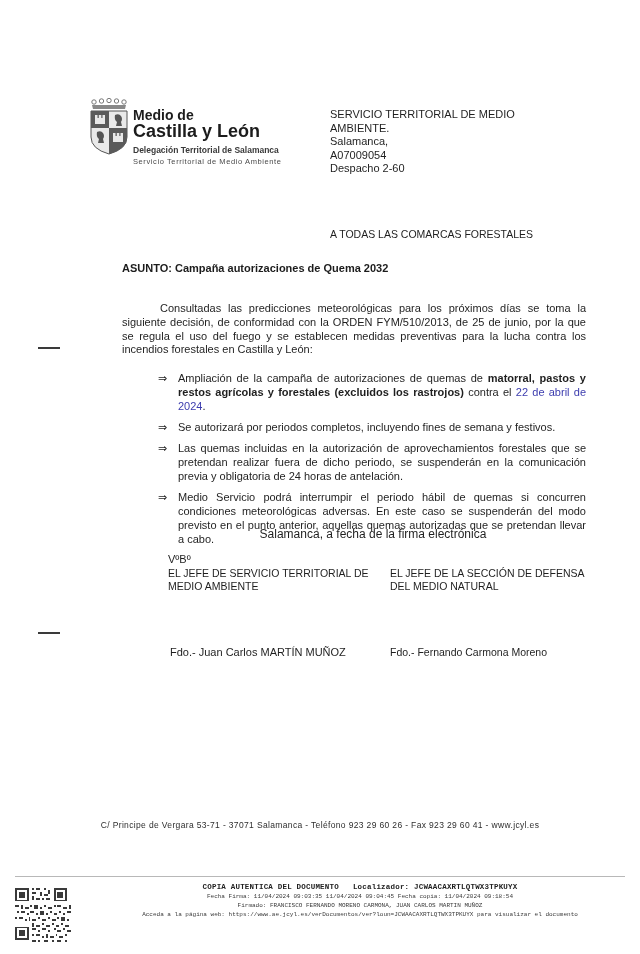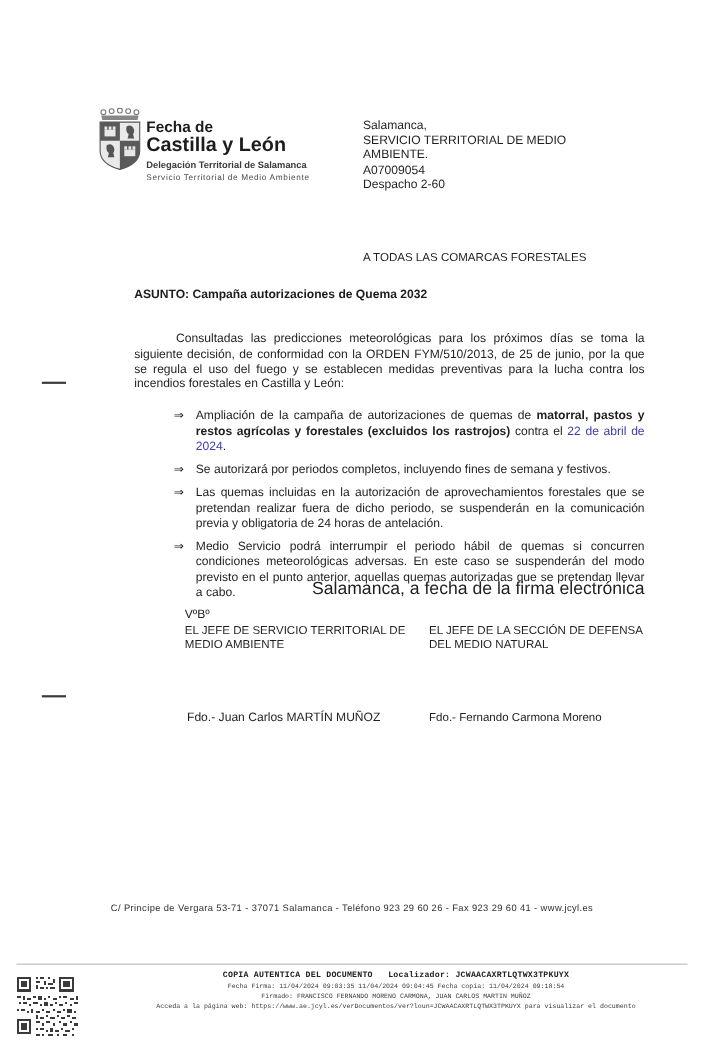--- a/index.html
+++ b/index.html
@@ -37,21 +37,21 @@
     text-indent: 38px; color: #1f1f1f; }
 
   .bullets { position: absolute; left: 158px; top: 371px; width: 428px; }
   .bullet { display: flex; margin-bottom: 7px; }
   .bullet-marker { width: 20px; flex: 0 0 20px; font-size: 11px; color: #1f1f1f; line-height: 14px; }
   .bullet-text { flex: 1; font-size: 11px; line-height: 14px; text-align: justify; color: #1f1f1f; }
   .bold { font-weight: bold; }
   .hl-date { color: #3c3cae; }
 
   .place-date { position: absolute; left: 160px; top: 527px; width: 426px;
-    text-align: right; font-size: 16px; color: #1f1f1f; }
+    text-align: center; font-size: 12px; color: #1f1f1f; }
 
   
   .vobo { position: absolute; left: 168px; top: 553px; font-size: 11px; color: #1f1f1f; }
   .sig-title-left { position: absolute; left: 168px; top: 567px; width: 215px;
     font-size: 10.5px; line-height: 13px; color: #1f1f1f; }
   .sig-title-right { position: absolute; left: 390px; top: 567px; width: 210px;
     font-size: 10.5px; line-height: 13px; color: #1f1f1f; }
   .sig-name-left { position: absolute; left: 170px; top: 646px; font-size: 11px; color: #1f1f1f; }
   .sig-name-right { position: absolute; left: 390px; top: 646px; font-size: 10.5px; color: #1f1f1f; }
 
@@ -107,30 +107,30 @@
       <path d="M9 34 q4 -2 6 1 q2 3 0 6 l1 4 h-6 l1 -4 q-3 -2 -2 -7" fill="#555"></path>
 
       <g fill="#e8e8e8">
         <rect x="25" y="38" width="10" height="6"></rect>
         <rect x="25" y="35" width="2.5" height="3"></rect>
         <rect x="28.8" y="35" width="2.5" height="3"></rect>
         <rect x="32.5" y="35" width="2.5" height="3"></rect>
       </g>
     </svg>
     <div class="logo-text">
-      <div class="org-line1">Fecha de</div>
+      <div class="org-line1">Medio de</div>
       <div class="org-line2">Castilla y León</div>
       <div class="org-sub1">Delegación Territorial de Salamanca</div>
       <div class="org-sub2">Servicio Territorial de Medio Ambiente</div>
     </div>
   </div>
 
   <div class="header-right">
+    <div>SERVICIO TERRITORIAL DE MEDIO AMBIENTE.</div>
     <div>Salamanca,</div>
-    <div>SERVICIO TERRITORIAL DE MEDIO AMBIENTE.</div>
     <div>A07009054</div>
     <div>Despacho 2-60</div>
   </div>
 
   <div class="addressee">A TODAS LAS COMARCAS FORESTALES</div>
 
   <div class="subject">ASUNTO: Campaña autorizaciones de Quema 2032</div>
 
   <div class="intro">Consultadas las predicciones meteorológicas para los próximos días se toma la siguiente decisión, de conformidad con la ORDEN FYM/510/2013, de 25 de junio, por la que se regula el uso del fuego y se establecen medidas preventivas para la lucha contra los incendios forestales en Castilla y León:</div>
 

